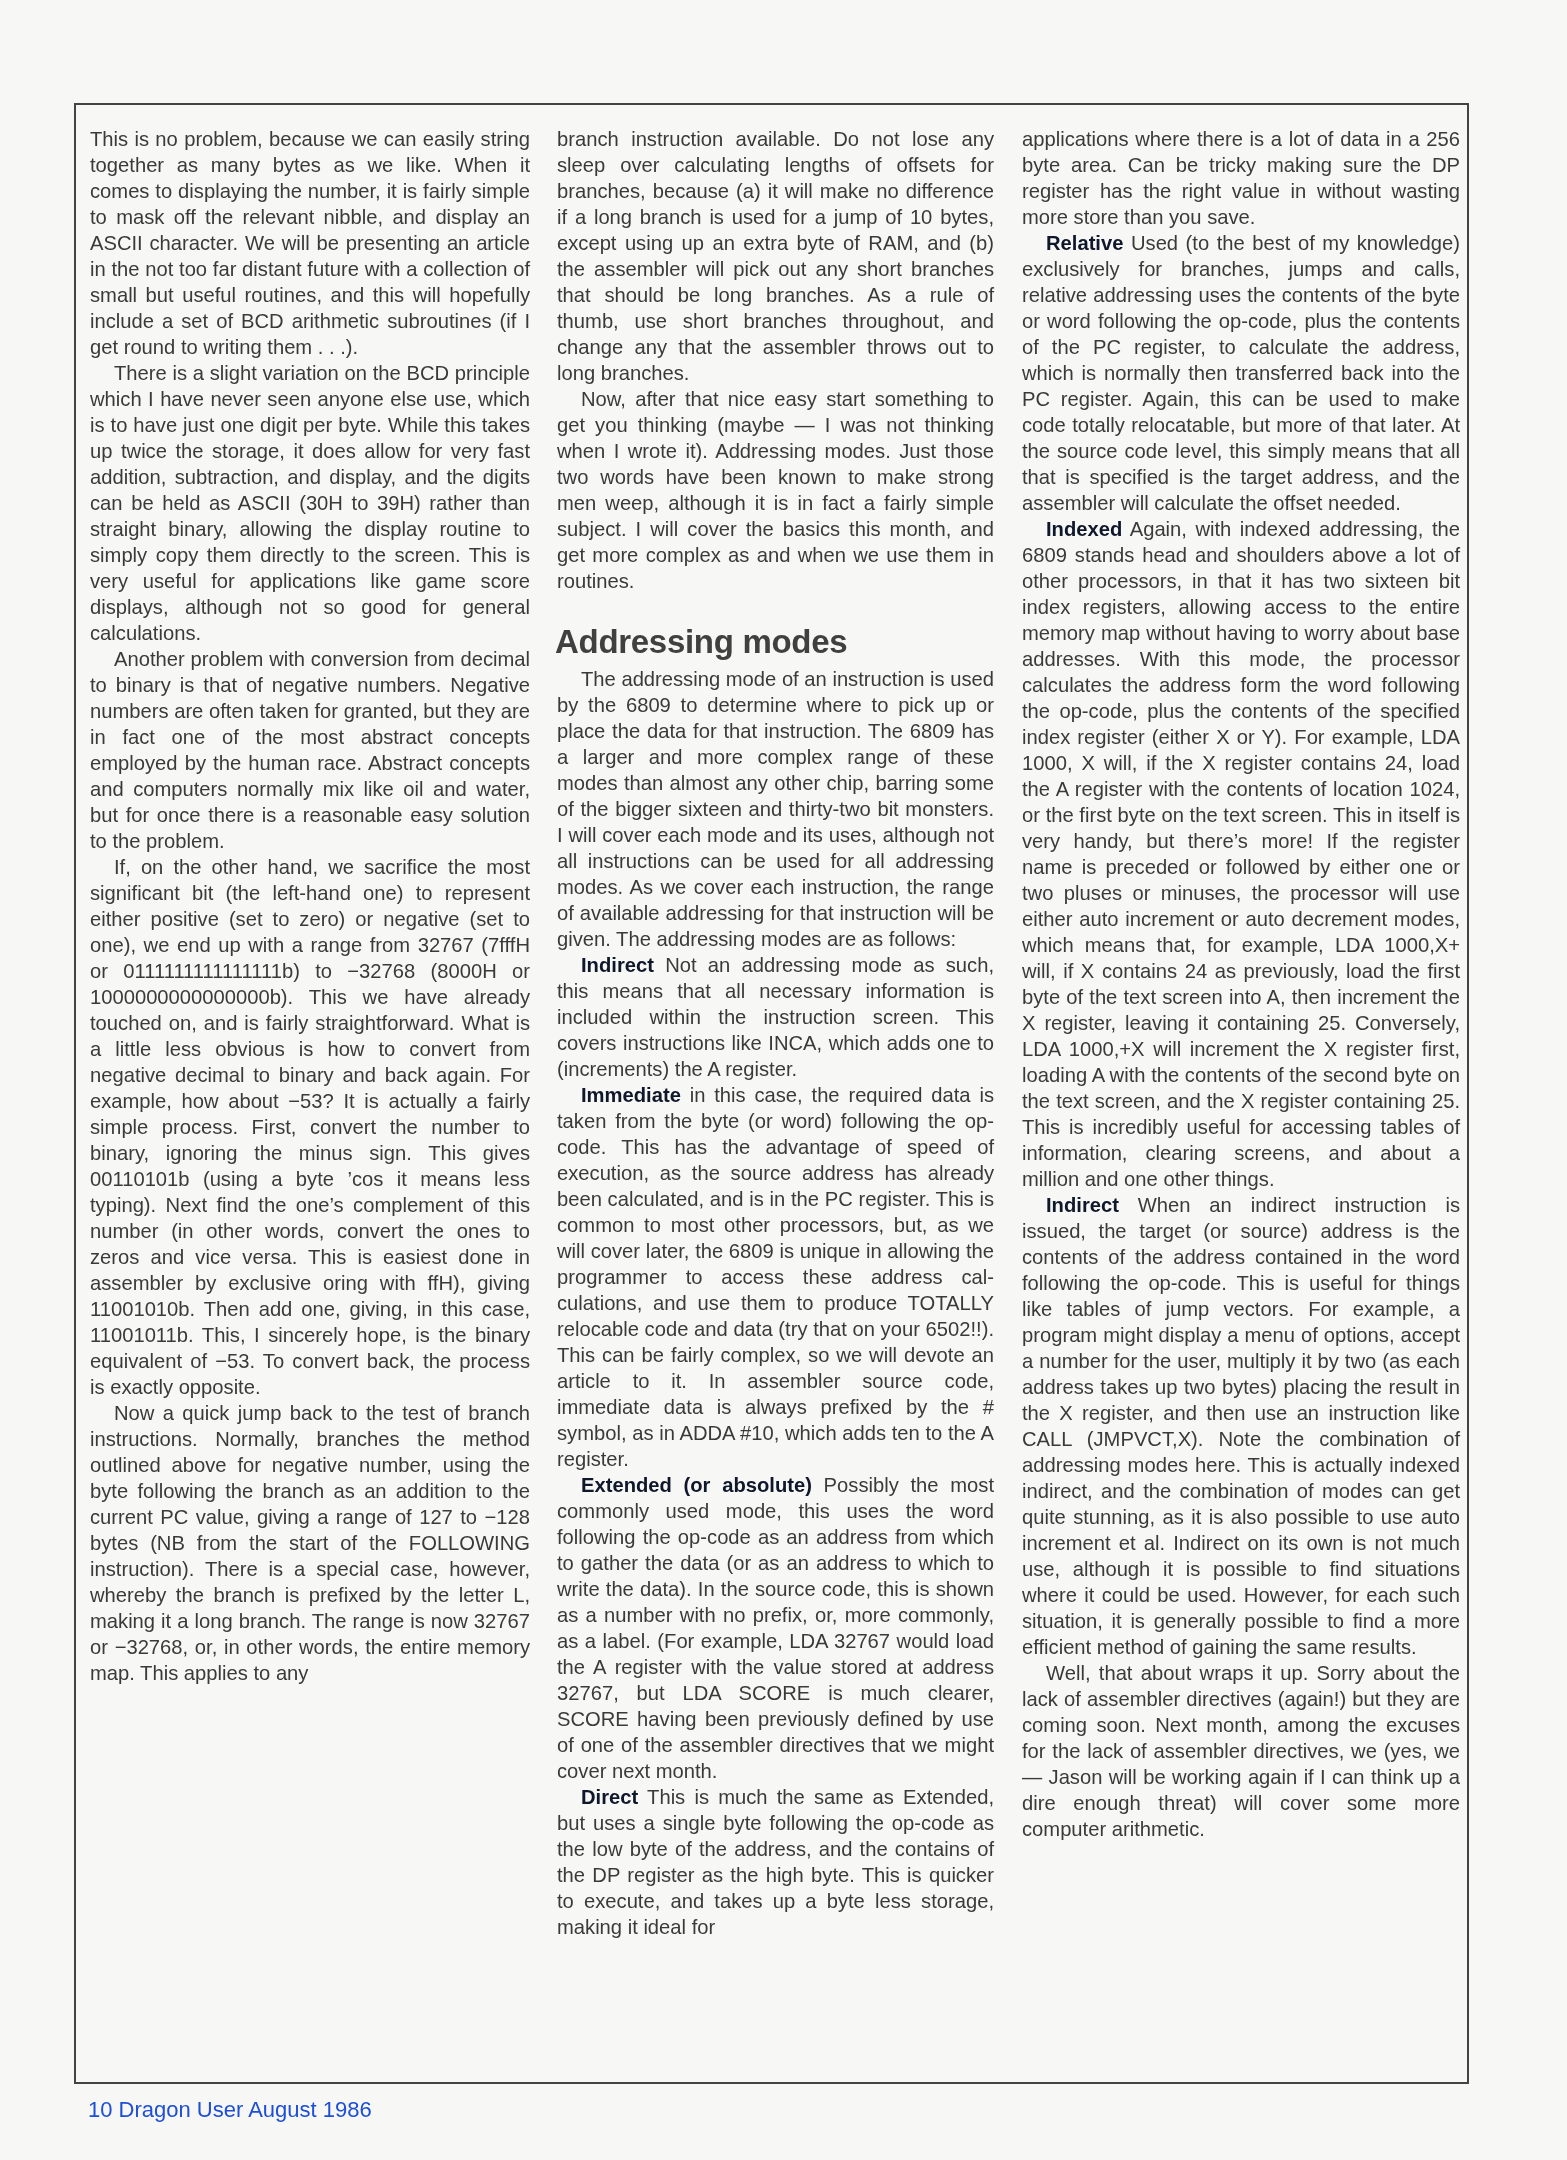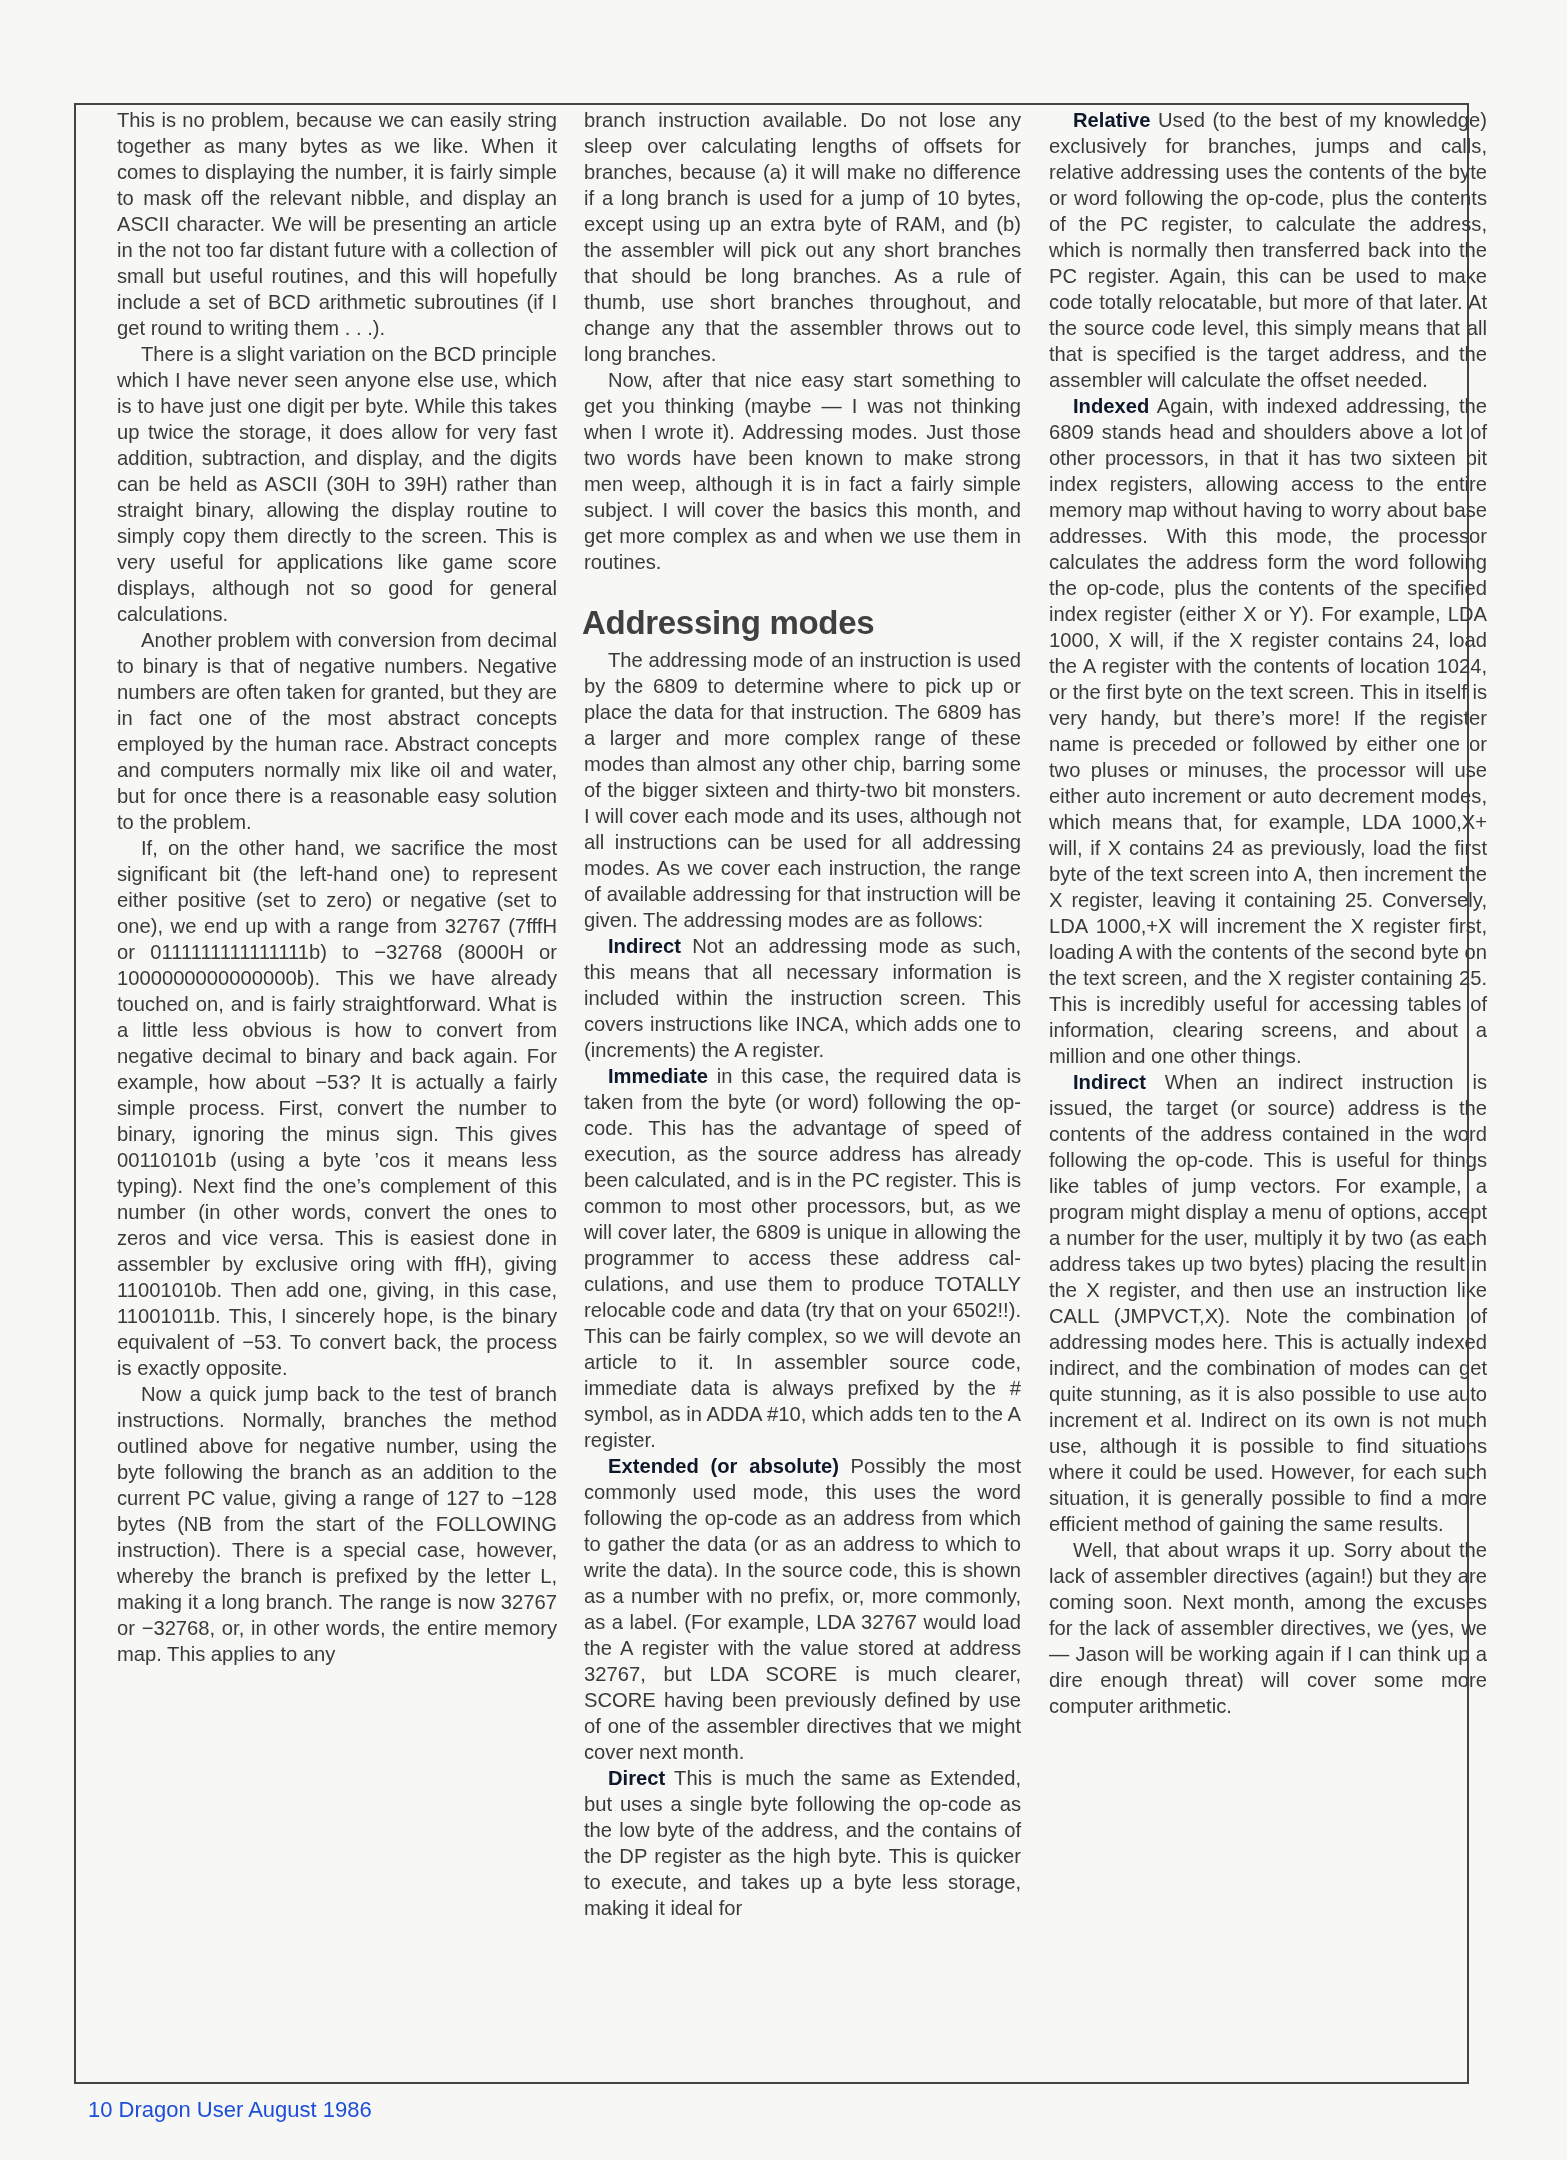--- a/index.html
+++ b/index.html
@@ -5,24 +5,23 @@
   html, body { margin:0; padding:0; }
   body {
     width:1567px; height:2160px; background:#f7f7f5; position:relative; overflow:hidden;
     font-family:"Liberation Sans", sans-serif; color:#3a3a3a;
   }
   .frame {
     position:absolute; left:74px; top:103px; width:1395px; height:1981px;
     border:2px solid #444; box-sizing:border-box;
   }
   .col {
-    position:absolute; top:107px; width:440px;
+    position:absolute; top:126px; width:440px;
     font-size:20.2px; line-height:26px; text-align:justify;
     hyphens:manual;
-    margin-left:27px;
   }
   .c1 { left:90px; }
   .c2 { left:557px; width:437px; }
   .c3 { left:1022px; width:438px; }
   .col p { margin:0; text-indent:0; }
   .col p.ind { text-indent:24px; }
   .col h2 {
     font-size:33px; line-height:36px; font-weight:bold; color:#404040;
     margin:30px 0 6px -2px; letter-spacing:-0.3px;
   }
@@ -49,19 +48,20 @@
   <p class="ind">Now, after that nice easy start something to get you thinking (maybe — I was not thinking when I wrote it). Addressing mod­es. Just those two words have been known to make strong men weep, although it is in fact a fairly simple subject. I will cover the basics this month, and get more complex as and when we use them in routines.</p>
   <h2>Addressing modes</h2>
   <p class="ind">The addressing mode of an instruction is used by the 6809 to determine where to pick up or place the data for that instruction. The 6809 has a larger and more complex range of these modes than almost any other chip, barring some of the bigger sixteen and thirty-two bit monsters. I will cover each mode and its uses, although not all instructions can be used for all addressing modes. As we cover each instruction, the range of available addressing for that instruction will be given. The addressing modes are as follows:</p>
   <p class="ind"><b>Indirect</b><span> Not an addressing mode as such, this means that all necessary in­formation is included within the instruction screen. This covers instructions like INCA, which adds one to (increments) the A register.</span></p>
   <p class="ind"><b>Immediate</b><span> in this case, the required data is taken from the byte (or word) following the op-code. This has the advan­tage of speed of execution, as the source address has already been calculated, and is in the PC register. This is common to most other processors, but, as we will cover later, the 6809 is unique in allowing the programmer to access these address cal­culations, and use them to produce TOTALLY relocable code and data (try that on your 6502!!). This can be fairly complex, so we will devote an article to it. In assembler source code, immediate data is always prefixed by the # symbol, as in ADDA #10, which adds ten to the A register.</span></p>
   <p class="ind"><b>Extended (or absolute)</b><span> Possibly the most commonly used mode, this uses the word following the op-code as an address from which to gather the data (or as an address to which to write the data). In the source code, this is shown as a number with no prefix, or, more commonly, as a label. (For example, LDA 32767 would load the A register with the value stored at address 32767, but LDA SCORE is much clearer, SCORE having been previously defined by use of one of the assembler directives that we might cover next month.</span></p>
   <p class="ind"><b>Direct</b><span> This is much the same as Ex­tended, but uses a single byte following the op-code as the low byte of the address, and the contains of the DP register as the high byte. This is quicker to execute, and takes up a byte less storage, making it ideal for</span></p>
 </div>
 
 <div class="col c3">
+  <p>applications where there is a lot of data in a 256 byte area. Can be tricky making sure the DP register has the right value in without wasting more store than you save.</p>
   <p class="ind"><b>Relative</b><span> Used (to the best of my know­ledge) exclusively for branches, jumps and calls, relative addressing uses the contents of the byte or word following the op-code, plus the contents of the PC register, to calculate the address, which is normally then transferred back into the PC register. Again, this can be used to make code totally relocatable, but more of that later. At the source code level, this simply means that all that is specified is the target address, and the assembler will calculate the offset needed.</span></p>
   <p class="ind"><b>Indexed</b><span> Again, with indexed addres­sing, the 6809 stands head and shoulders above a lot of other processors, in that it has two sixteen bit index registers, allowing access to the entire memory map without having to worry about base addresses. With this mode, the processor calculates the address form the word following the op-code, plus the contents of the specified index register (either X or Y). For example, LDA 1000, X will, if the X register contains 24, load the A register with the contents of location 1024, or the first byte on the text screen. This in itself is very handy, but there’s more! If the register name is preceded or followed by either one or two pluses or minuses, the processor will use either auto increment or auto decrement modes, which means that, for example, LDA 1000,X+ will, if X contains 24 as previously, load the first byte of the text screen into A, then increment the X regis­ter, leaving it containing 25. Conversely, LDA 1000,+X will increment the X register first, loading A with the contents of the second byte on the text screen, and the X register containing 25. This is incredibly useful for accessing tables of information, clearing screens, and about a million and one other things.</span></p>
   <p class="ind"><b>Indirect</b><span> When an indirect instruction is issued, the target (or source) address is the contents of the address contained in the word following the op-code. This is useful for things like tables of jump vectors. For example, a program might display a menu of options, accept a number for the user, multiply it by two (as each address takes up two bytes) placing the result in the X register, and then use an instruction like CALL (JMPVCT,X). Note the combination of addressing modes here. This is actually indexed indirect, and the combination of modes can get quite stunning, as it is also possible to use auto increment et al. Indirect on its own is not much use, although it is possible to find situations where it could be used. However, for each such situation, it is generally possible to find a more efficient method of gaining the same results.</span></p>
   <p class="ind">Well, that about wraps it up. Sorry about the lack of assembler directives (again!) but they are coming soon. Next month, among the excuses for the lack of assembler directives, we (yes, we — Jason will be working again if I can think up a dire enough threat) will cover some more computer arithmetic.</p>
 </div>
 
 <div class="footer">10 Dragon User August 1986</div>
 
 </body></html>

